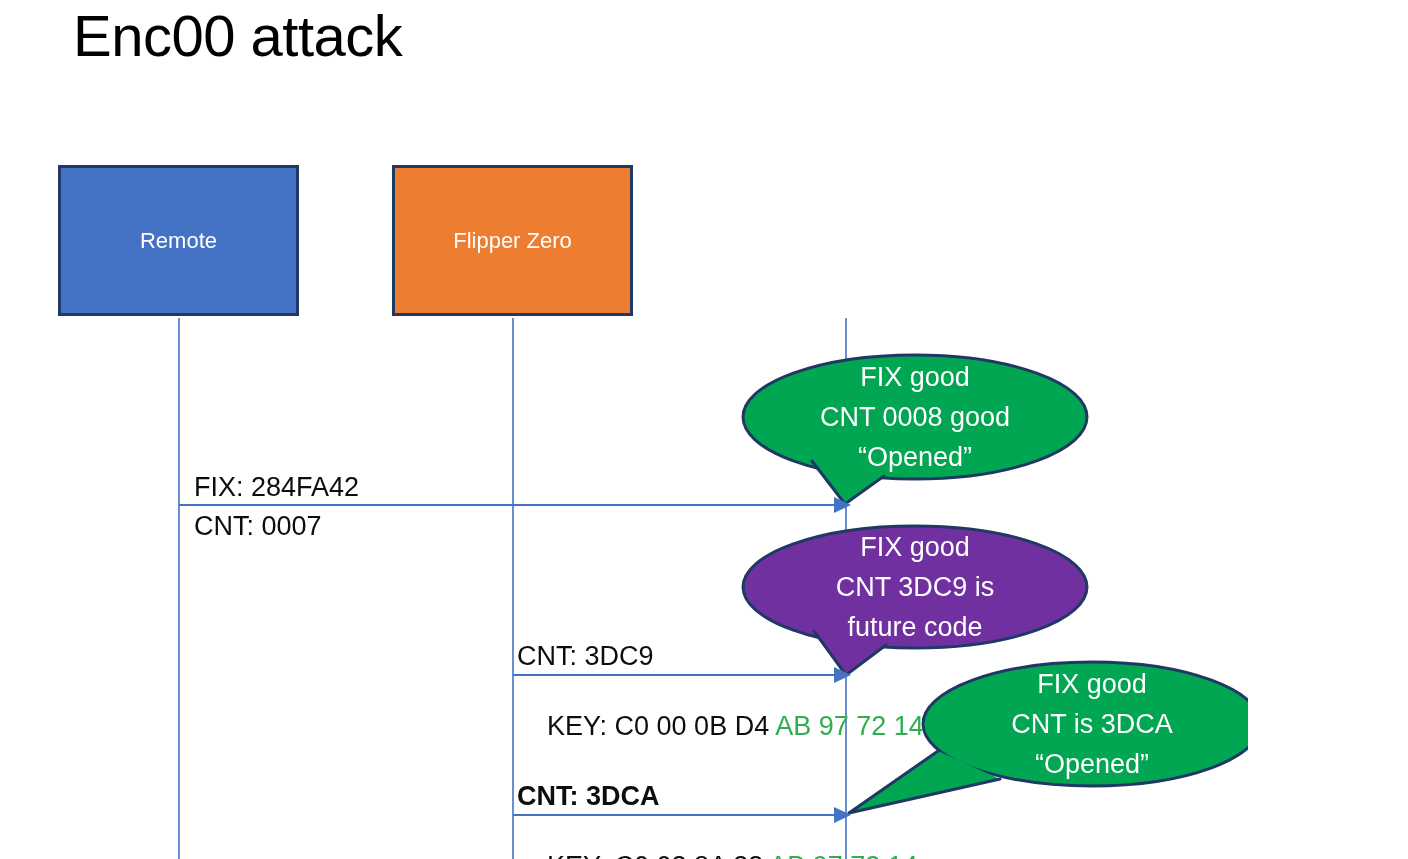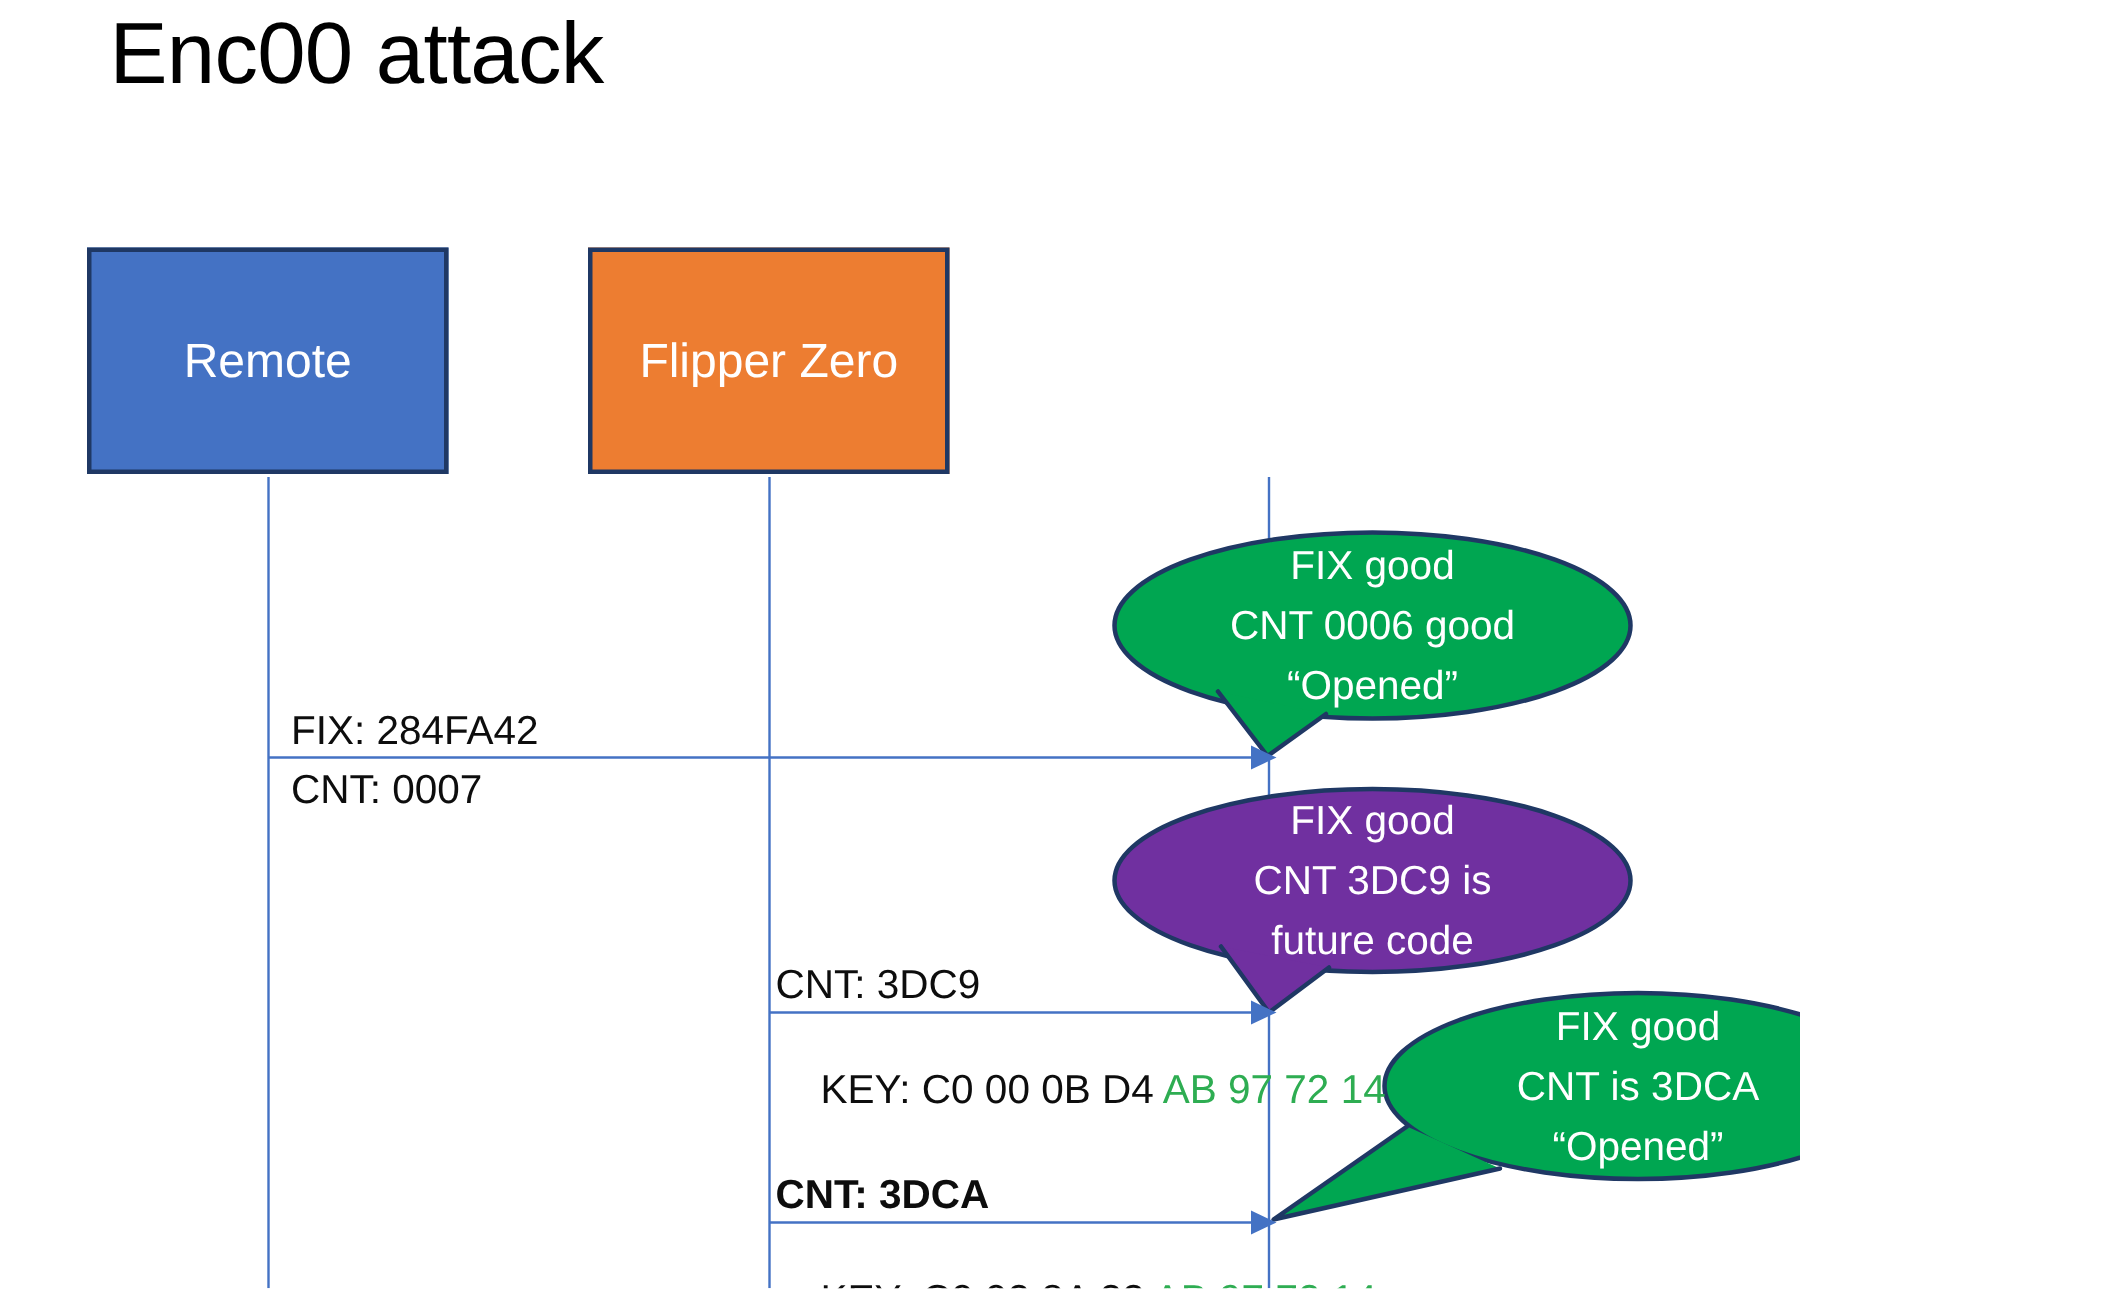--- a/index.html
+++ b/index.html
@@ -1,28 +1,28 @@
 <!DOCTYPE html>
 <html><head>
 <meta charset="utf-8">
 <style>
   html,body{margin:0;padding:0;background:#fff;}
   #slide{
     position:relative;width:1200px;height:859px;background:#ffffff;
-    font-family:"Liberation Sans","DejaVu Sans",sans-serif;overflow:hidden;
+    font-family:"Liberation Sans","DejaVu Sans",sans-serif;overflow:hidden;padding-left:48px;
   }
   .title{
     position:absolute;left:73px;top:2px;font-size:58px;font-weight:300;
     color:#000;letter-spacing:-0.5px;
   }
   .actor{
     position:absolute;top:165px;width:241px;height:151px;
     border:3px solid #1F3864;box-sizing:border-box;
     display:flex;align-items:center;justify-content:center;
-    color:#fff;font-size:32px;font-weight:400;
+    color:#fff;font-size:22px;font-weight:400;
   }
   .actor.remote{left:58px;background:#4472C4;}
   .actor.flipper{left:392px;background:#ED7D31;}
   .actor.receiver{left:725px;background:#00A651;}
   svg.overlay{position:absolute;left:0;top:0;}
   .msg-line{
     position:absolute;font-size:27px;color:#0D0D0D;white-space:pre;line-height:30px;
   }
   .key-red{color:#FF0000;}
   .key-green-bold{color:#00A14B;font-weight:700;}
@@ -92,21 +92,21 @@
     <span>KEY: </span><span>C0 00 0B D4 </span><span class="key-green">AB 97 72 14</span>
   </div>
 
   <div class="msg-line" style="left:517px;top:781px;font-weight:bold;">CNT: 3DCA</div>
   <div class="msg-line" style="left:517px;top:821px;">
     <span>KEY: </span><span>C0 02 8A 33 </span><span class="key-green">AB 97 72 14</span>
   </div>
 
   <div class="callout-text co1">
     <div>FIX good</div>
-    <div>CNT 0006 good</div>
+    <div>CNT 0008 good</div>
     <div>“Opened”</div>
   </div>
   <div class="callout-text co2">
     <div>FIX good</div>
     <div>CNT 3DC9 is</div>
     <div>future code</div>
   </div>
   <div class="callout-text co3">
     <div>FIX good</div>
     <div>CNT is 3DCA</div>

